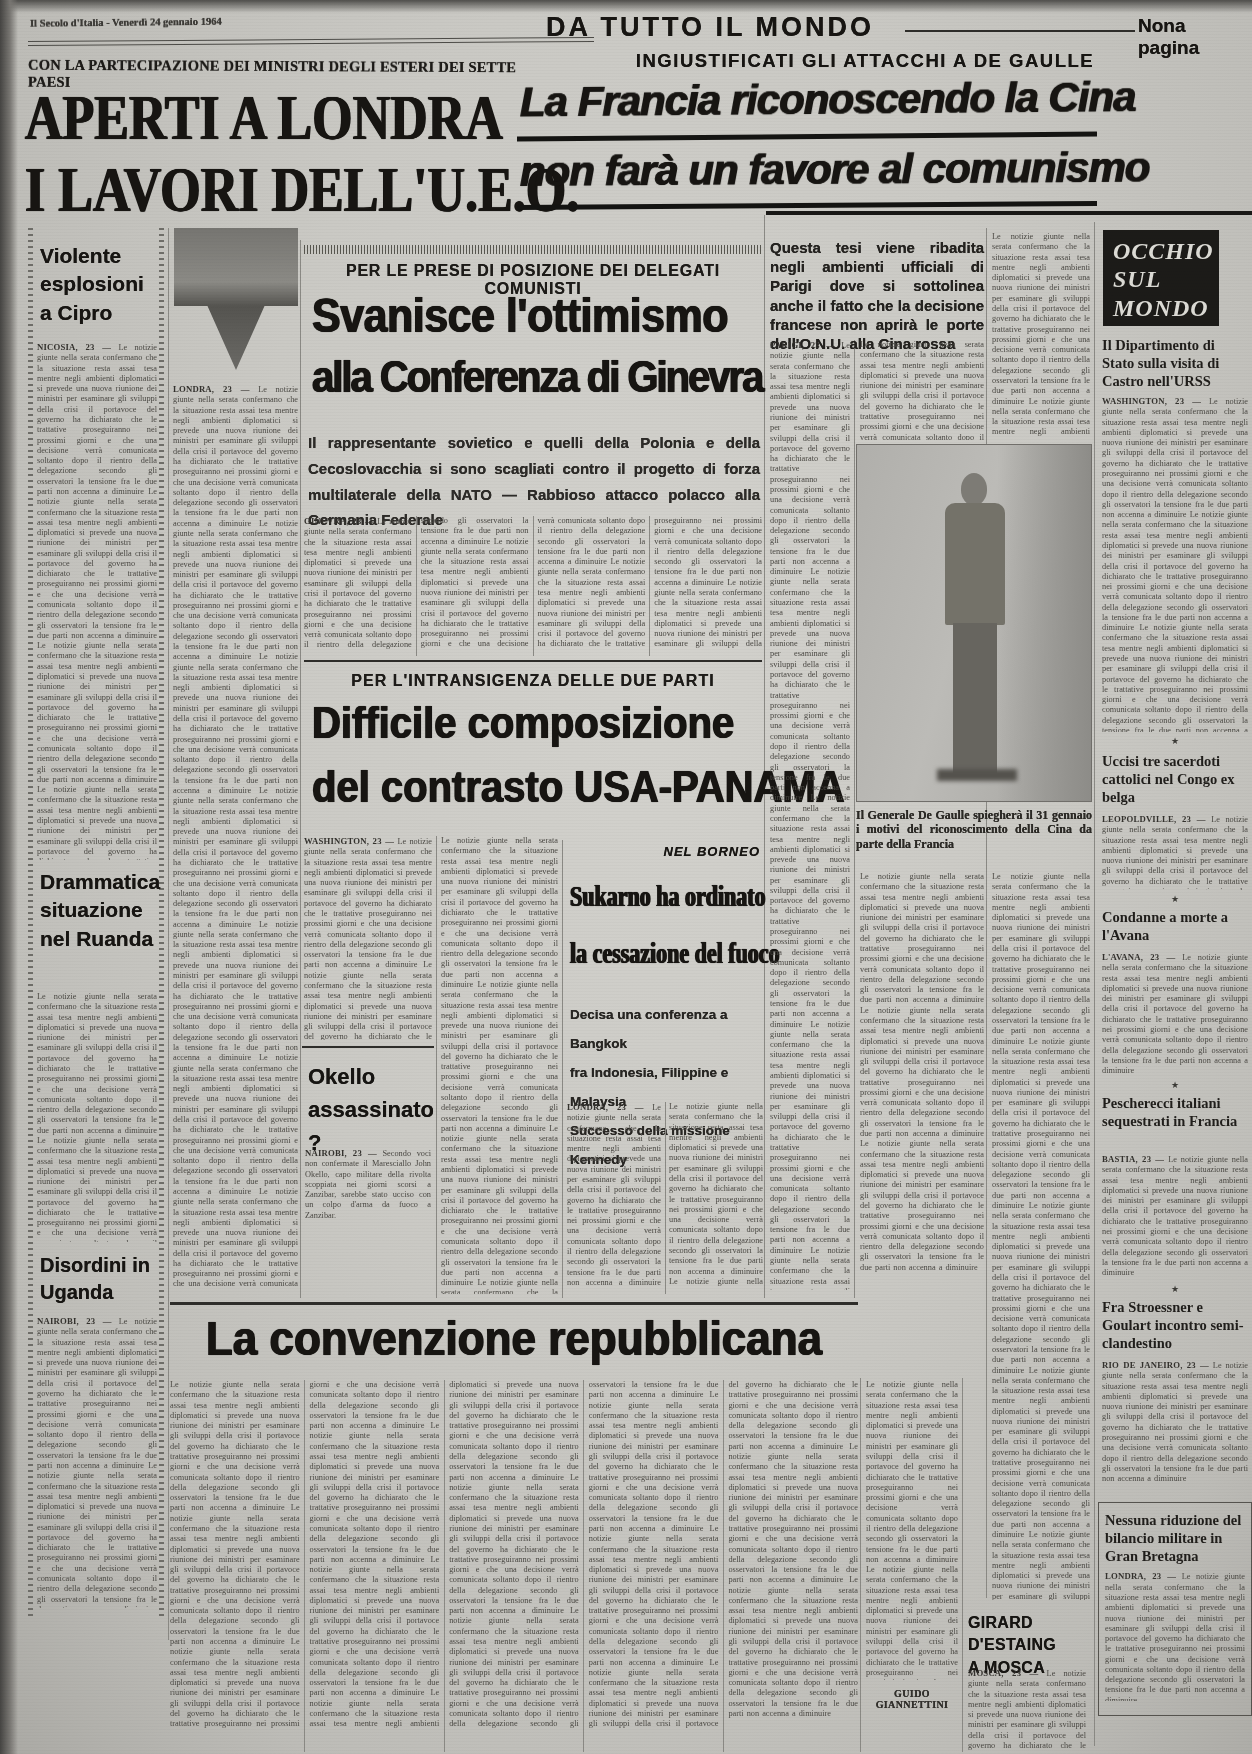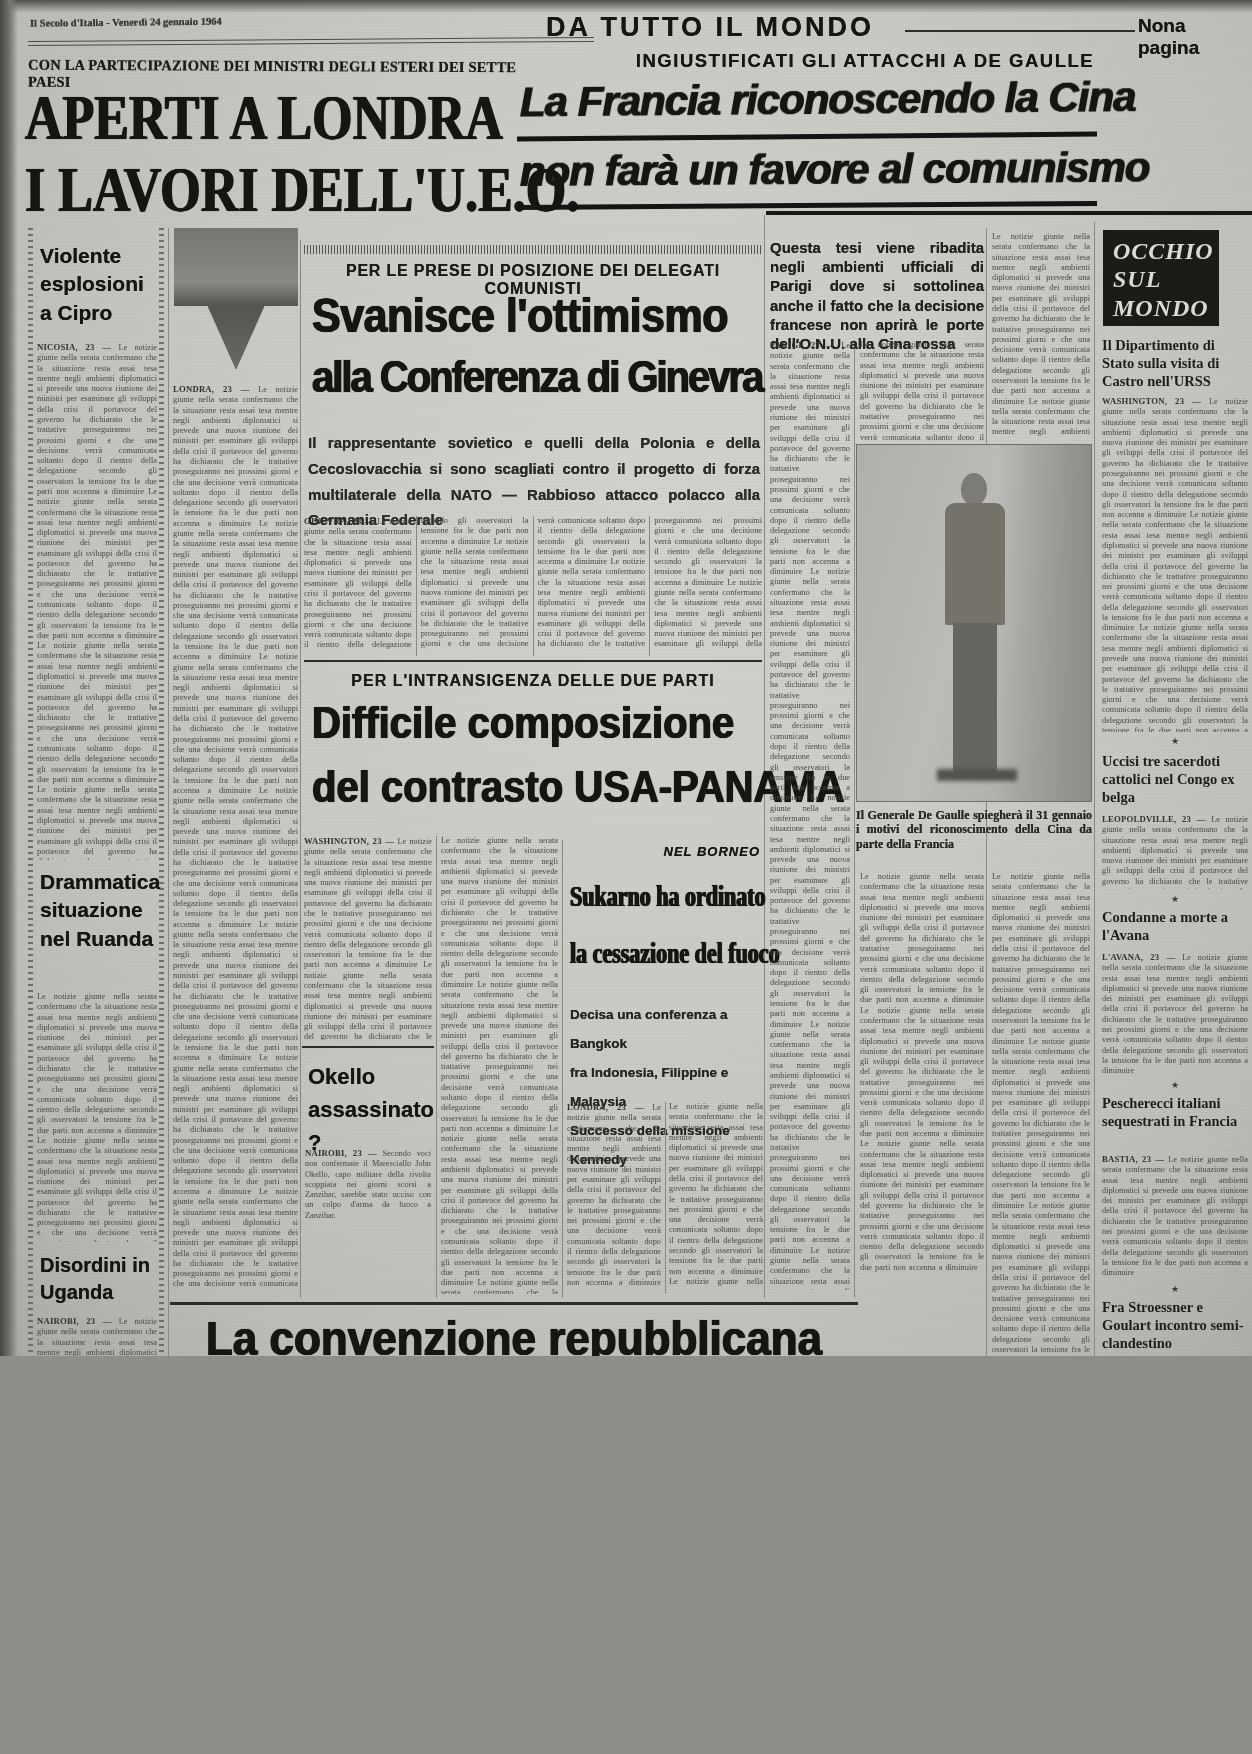--- a/index.html
+++ b/index.html
@@ -1,16 +1,16 @@
 <!DOCTYPE html>
 <html><head>
 <meta charset="utf-8">
 <style>
   html,body{margin:0;padding:0;background:#8e8d8a;}
-  .page{position:relative;width:1252px;height:1356px;margin:0 auto;overflow:hidden;
+  .page{position:relative;width:1252px;height:1754px;margin:0 auto;overflow:hidden;
         background:radial-gradient(ellipse at 52% 38%, #d3d2cd 0%, #cac9c4 45%, #bdbcb7 80%, #aaa9a4 100%);
         font-family:"Liberation Sans",sans-serif;}
   .page::after{content:"";position:absolute;inset:0;pointer-events:none;
         background:repeating-linear-gradient(0deg, rgba(0,0,0,.02) 0 1px, transparent 1px 3px);}
   .abs{position:absolute;}
   .sim{font:8.3px/1.24 "Liberation Serif",serif;color:#4a4843;text-align:justify;
        filter:blur(.45px);overflow:hidden;word-spacing:1px;}
   .sim b{font-size:8.7px;color:#34322e;letter-spacing:.2px;}
   .hsans{font-family:"Liberation Sans",sans-serif;font-weight:bold;color:#171512;}
   .hserif{font-family:"Liberation Serif",serif;font-weight:bold;color:#171512;}

